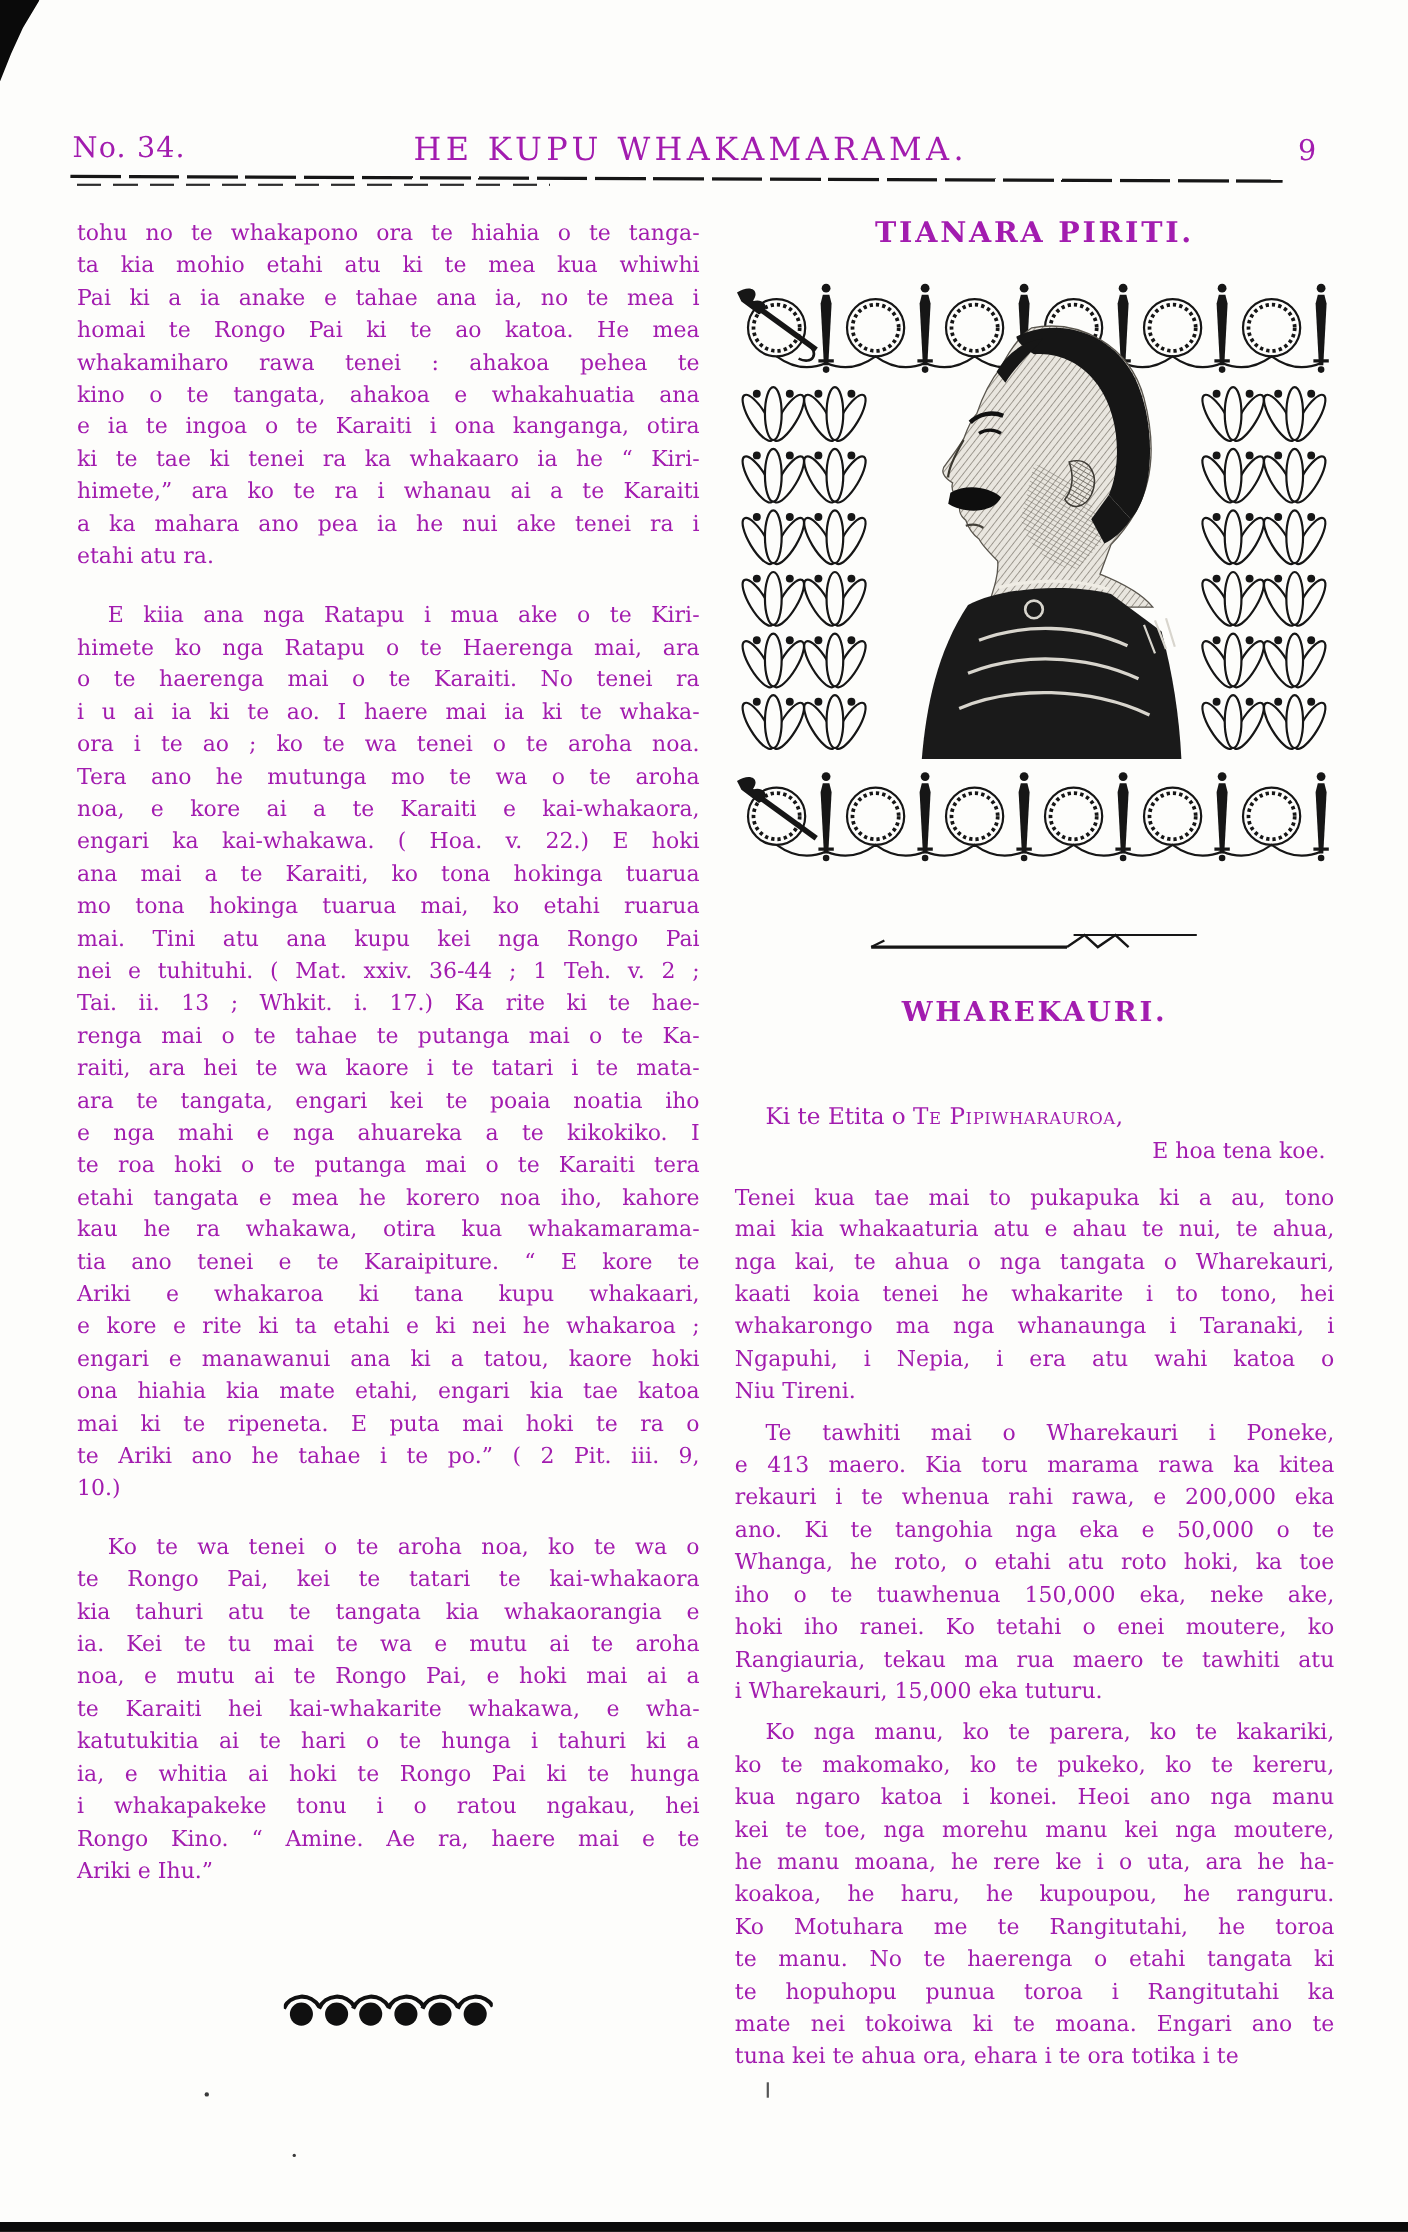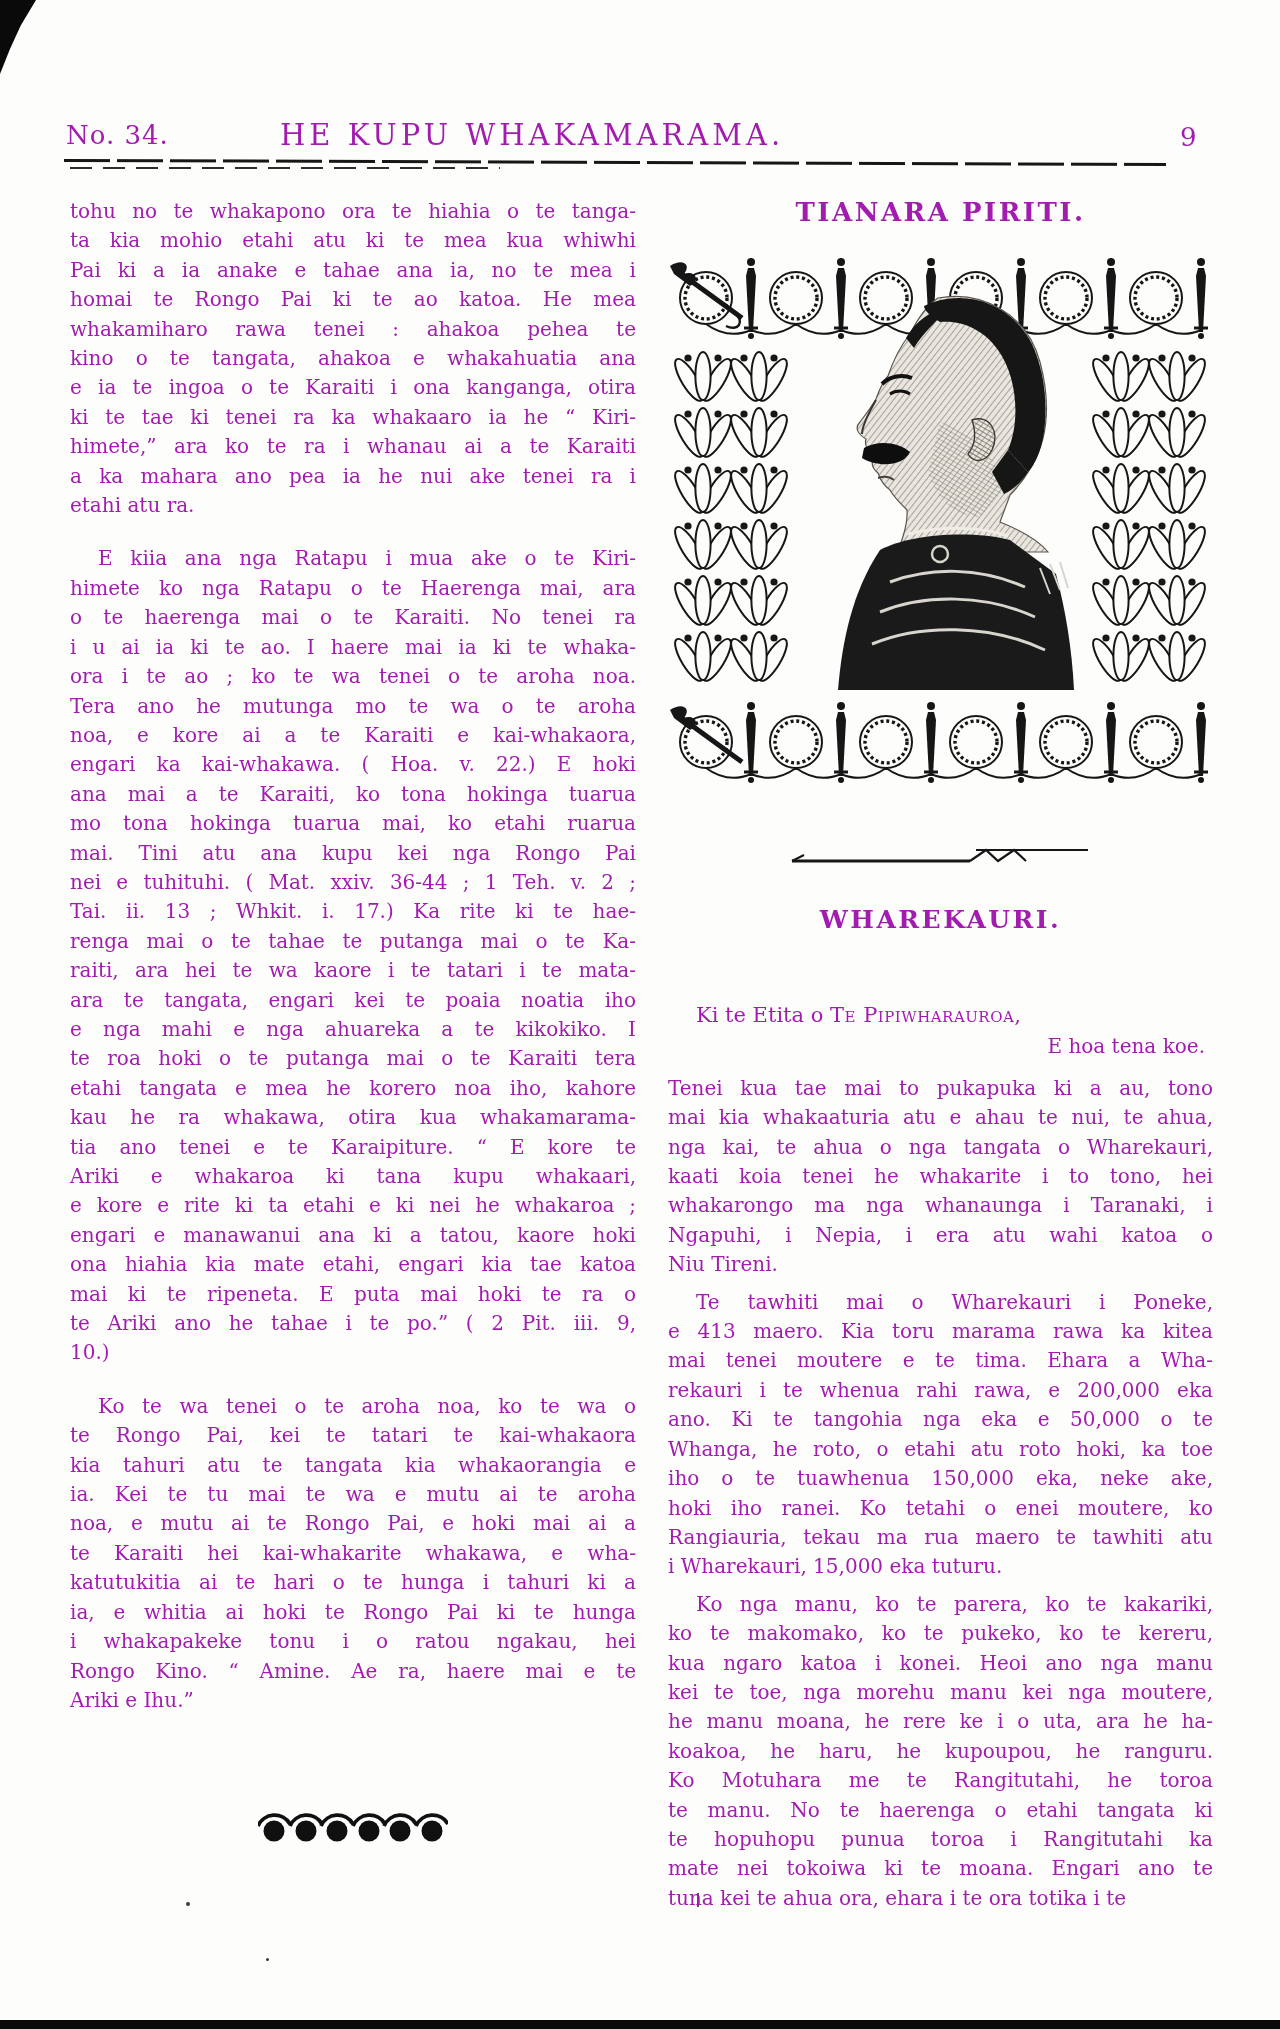--- a/index.html
+++ b/index.html
@@ -10,21 +10,21 @@
   }
   
   .corner { position:absolute; left:0; top:0; width:36px; height:74px; background:#0a0a0a;
     clip-path:polygon(0 0, 100% 0, 58% 34%, 28% 66%, 0 100%); }
   .botbar { position:absolute; left:0; top:2020px; width:1280px; height:9px; background:#0a0a0a; }
   .speck { position:absolute; background:#3a3a3a; border-radius:50%; }
   .tick  { position:absolute; background:#555; }
 
   
   .issue   { position:absolute; left:66px;  top:120px; font-size:26px; letter-spacing:1px; }
-  .title   { position:absolute; left:280px; top:118px; width:600px; text-align:left;
+  .title   { position:absolute; left:280px; top:118px; width:600px; text-align:right;
              font-size:29px; letter-spacing:4px; }
   .pagenum { position:absolute; left:1180px; top:122px; font-size:26px; }
   .rule  { position:absolute; left:64px; top:161px; width:1102px; height:3px;
            background:repeating-linear-gradient(90deg,#161616 0 46px, rgba(0,0,0,0) 46px 53px);
            transform:rotate(0.22deg); }
   .rule2 { position:absolute; left:70px; top:167px; width:430px; height:2px;
            background:repeating-linear-gradient(90deg,#2c2c2c 0 22px, rgba(0,0,0,0) 22px 33px); }
 
   
   .col { position:absolute; font-size:20px; line-height:29.4px; }
@@ -290,21 +290,20 @@
           <div class="line">mai kia whakaaturia atu e ahau te nui, te ahua,</div>
           <div class="line">nga kai, te ahua o nga tangata o Wharekauri,</div>
           <div class="line">kaati koia tenei he whakarite i to tono, hei</div>
           <div class="line">whakarongo ma nga whanaunga i Taranaki, i</div>
           <div class="line">Ngapuhi, i Nepia, i era atu wahi katoa o</div>
           <div class="line last">Niu Tireni.</div>
         </div>
         <div class="paragraph indent">
           <div class="line">Te tawhiti mai o Wharekauri i Poneke,</div>
           <div class="line">e 413 maero. Kia toru marama rawa ka kitea</div>
-          <div class="line">mai tenei moutere e te tima. Ehara a Wha-</div>
           <div class="line">rekauri i te whenua rahi rawa, e 200,000 eka</div>
           <div class="line">ano. Ki te tangohia nga eka e 50,000 o te</div>
           <div class="line">Whanga, he roto, o etahi atu roto hoki, ka toe</div>
           <div class="line">iho o te tuawhenua 150,000 eka, neke ake,</div>
           <div class="line">hoki iho ranei. Ko tetahi o enei moutere, ko</div>
           <div class="line">Rangiauria, tekau ma rua maero te tawhiti atu</div>
           <div class="line last">i Wharekauri, 15,000 eka tuturu.</div>
         </div>
         <div class="paragraph indent">
           <div class="line">Ko nga manu, ko te parera, ko te kakariki,</div>

